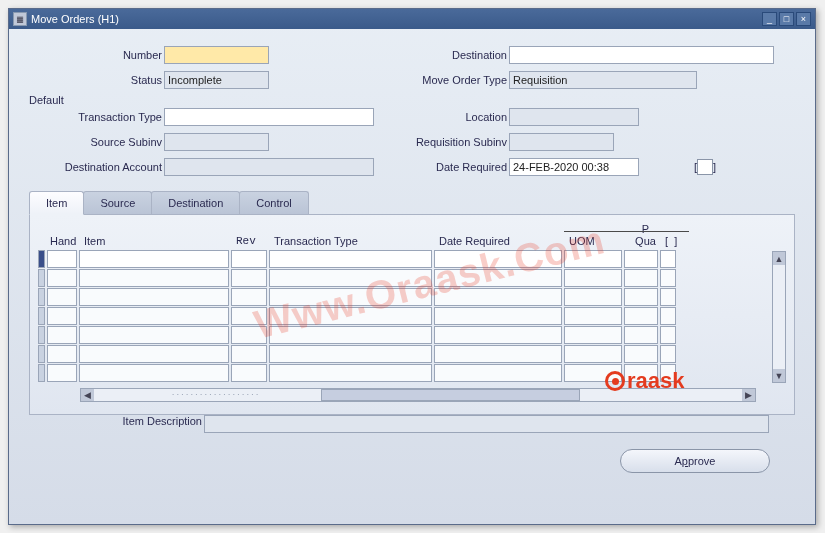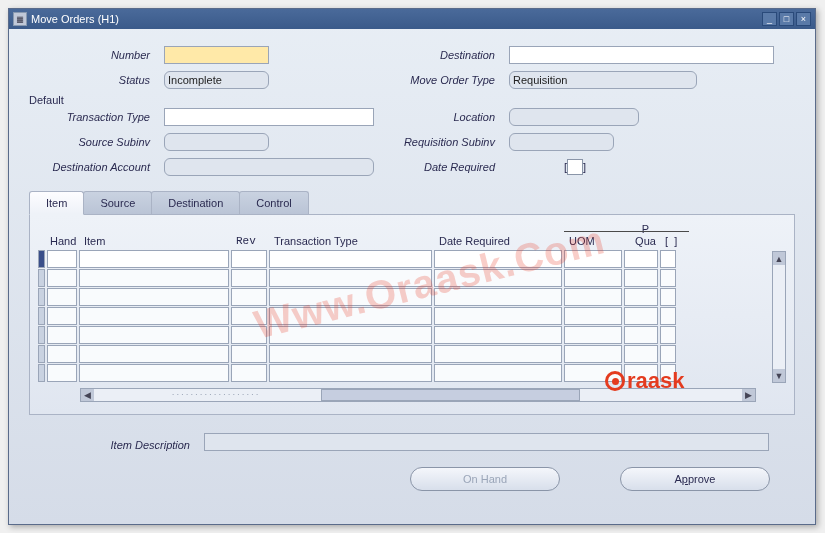--- a/index.html
+++ b/index.html
@@ -51,35 +51,34 @@
   }
   .form-row {
     display: flex;
     align-items: center;
     height: 22px;
     margin-bottom: 3px;
   }
   .label {
     text-align: right;
     color: #2a2a50;
-    padding-right: 14px;
-    font-style: italic;
+    padding-right: 2px;
   }
   .lbl-left { width: 135px; }
   .lbl-right { width: 110px; }
   .field {
     height: 18px;
     border: 1px solid #9aa5b8;
     background: #fff;
     padding: 1px 3px;
     font-size: 11px;
     color: #222;
   }
   .field.req { background: #ffe9a8; }
-  .field.ro { background: #dfe5ee; border-radius: 6px; }
+  .field.ro { background: #dfe5ee; }
   .fieldset-label {
     color: #2a2a50;
     margin-top: 2px;
   }
   .sq-check {
     width: 16px; height: 16px;
     border: 1px solid #8a95a8;
     background: #fff;
     display:inline-block;
   }
@@ -163,21 +162,21 @@
     margin-top:6px; margin-left:42px; width:676px; height:14px;
     background:#d2d8e4;border:1px solid #9aa5b8;
     display:flex;
   }
   .hscroll .arrow{width:13px;background:#c0c8d8;display:flex;align-items:center;justify-content:center;font-size:9px;color:#445;cursor:pointer;}
   .hscroll .track{flex:1;position:relative;background:#ebeff6;}
   .hscroll .thumb{ position:absolute;left:35%;width:40%;top:0;bottom:0;background:#c6cee0;border:1px solid #9aa5b8;}
   .hscroll .dots{position:absolute;left:12%;top:1px;font-size:8px;color:#8a95a8;letter-spacing:2px;}
   
   .footer-row {
-    display:flex;align-items:flex-end;margin-top:18px;
+    display:flex;align-items:flex-start;
   }
   .footer-row .label{ width:175px;}
   .footer-row .field.big{ width:565px;background:#dfe5ee;}
   .btn-row{ display:flex; justify-content:flex-end; gap:60px; margin-top:16px; padding-right:25px;}
   .btn{
     width:150px;height:24px;
     border:1px solid #8a95a8;border-radius:12px;
     background:linear-gradient(to bottom,#f4f6fb,#d8dfeb);
     display:flex;align-items:center;justify-content:center;
     font-size:11px;color:#2a2a50;cursor:pointer;
@@ -260,20 +259,21 @@
       <div style="width:130px"></div>
       <div class="label lbl-right">Requisition Subinv</div>
       <input class="field ro" style="width: 105px;" readonly="" value="">
     </div>
 
     <div class="form-row">
       <div class="label lbl-left">Destination Account</div>
       <input class="field ro" style="width: 210px;" readonly="" value="">
       <div style="width:25px"></div>
       <div class="label lbl-right">Date Required</div>
+      <input class="field" style="width: 130px;" value="24-FEB-2020 00:38">
       <div style="width:55px"></div>
       <span style="color:#2a2a50">[</span>
       <span class="sq-check"></span>
       <span style="color:#2a2a50">]</span>
     </div>
 
     <div class="tabstrip">
       <div class="tab active">Item</div>
       <div class="tab">Source</div>
       <div class="tab">Destination</div>
@@ -393,23 +393,20 @@
         <div class="arrow">▶</div>
       </div>
     </div>
 
     <div class="footer-row">
       <div class="label">Item Description</div>
       <input class="field big" readonly="" value="" style="">
     </div>
 
     <div class="btn-row">
-      <div class="btn disabled">
-        <span>On Hand</span>
-      </div>
       <div class="btn">
         <span>A</span>
           <span class="ul">p</span>
           <span>prove</span>
       </div>
     </div>
 
   </div>
 </div>
 

